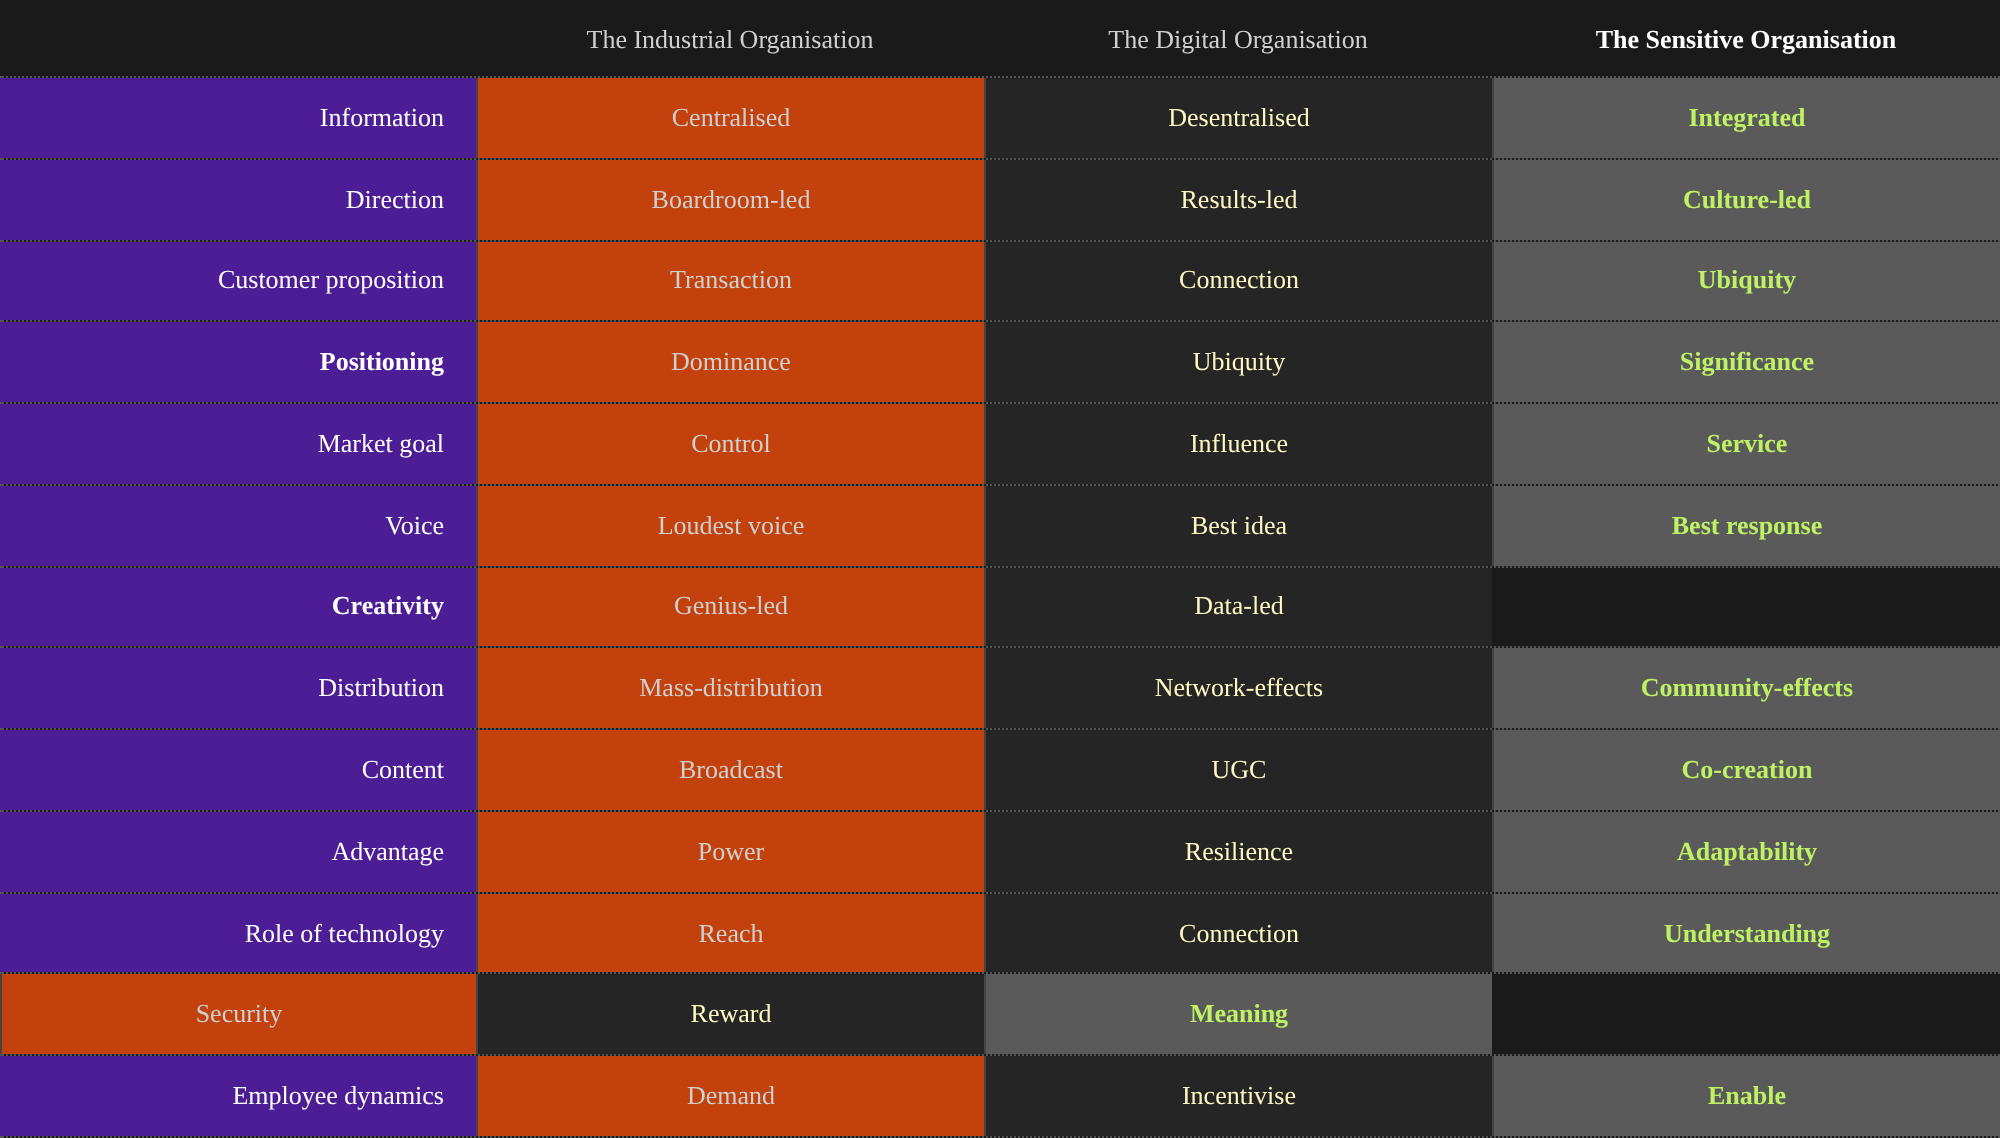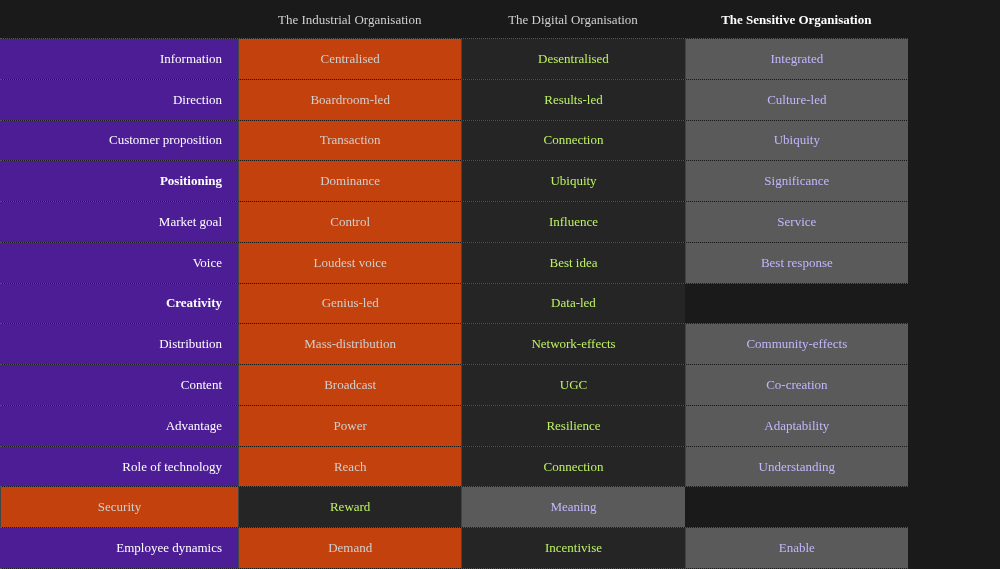--- a/index.html
+++ b/index.html
@@ -10,21 +10,21 @@
 
     body {
       width: 1000px;
       height: 569px;
       background-color: #1a1a1a;
       font-family: Georgia, 'Times New Roman', serif;
       overflow: hidden;
     }
 
     .table-container {
-      width: 908px;
+      width: 1000px;
       height: 569px;
       display: flex;
       flex-direction: column;
     }
 
     .header-row {
       display: grid;
       grid-template-columns: 238px 1fr 1fr 1fr;
       background-color: #1a1a1a;
       padding: 8px 0 6px 0;
@@ -89,26 +89,27 @@
       border-left: 1px solid #444;
     }
 
     .col-industrial {
       background-color: #c2410c;
       color: #d0d0d0;
     }
 
     .col-digital {
       background-color: #252525;
-      color: #bef264;
+      color: #fef9c3;
     }
 
     .col-sensitive {
       background-color: #5a5a5a;
-      color: #c4b5fd;
+      color: #bef264;
+      font-weight: bold;
     }
   </style>
 </head>
 <body>
 
 <div class="table-container">
   <div class="header-row">
     <div class="header-cell"></div>
     <div class="header-cell">The Industrial Organisation</div>
     <div class="header-cell">The Digital Organisation</div>

